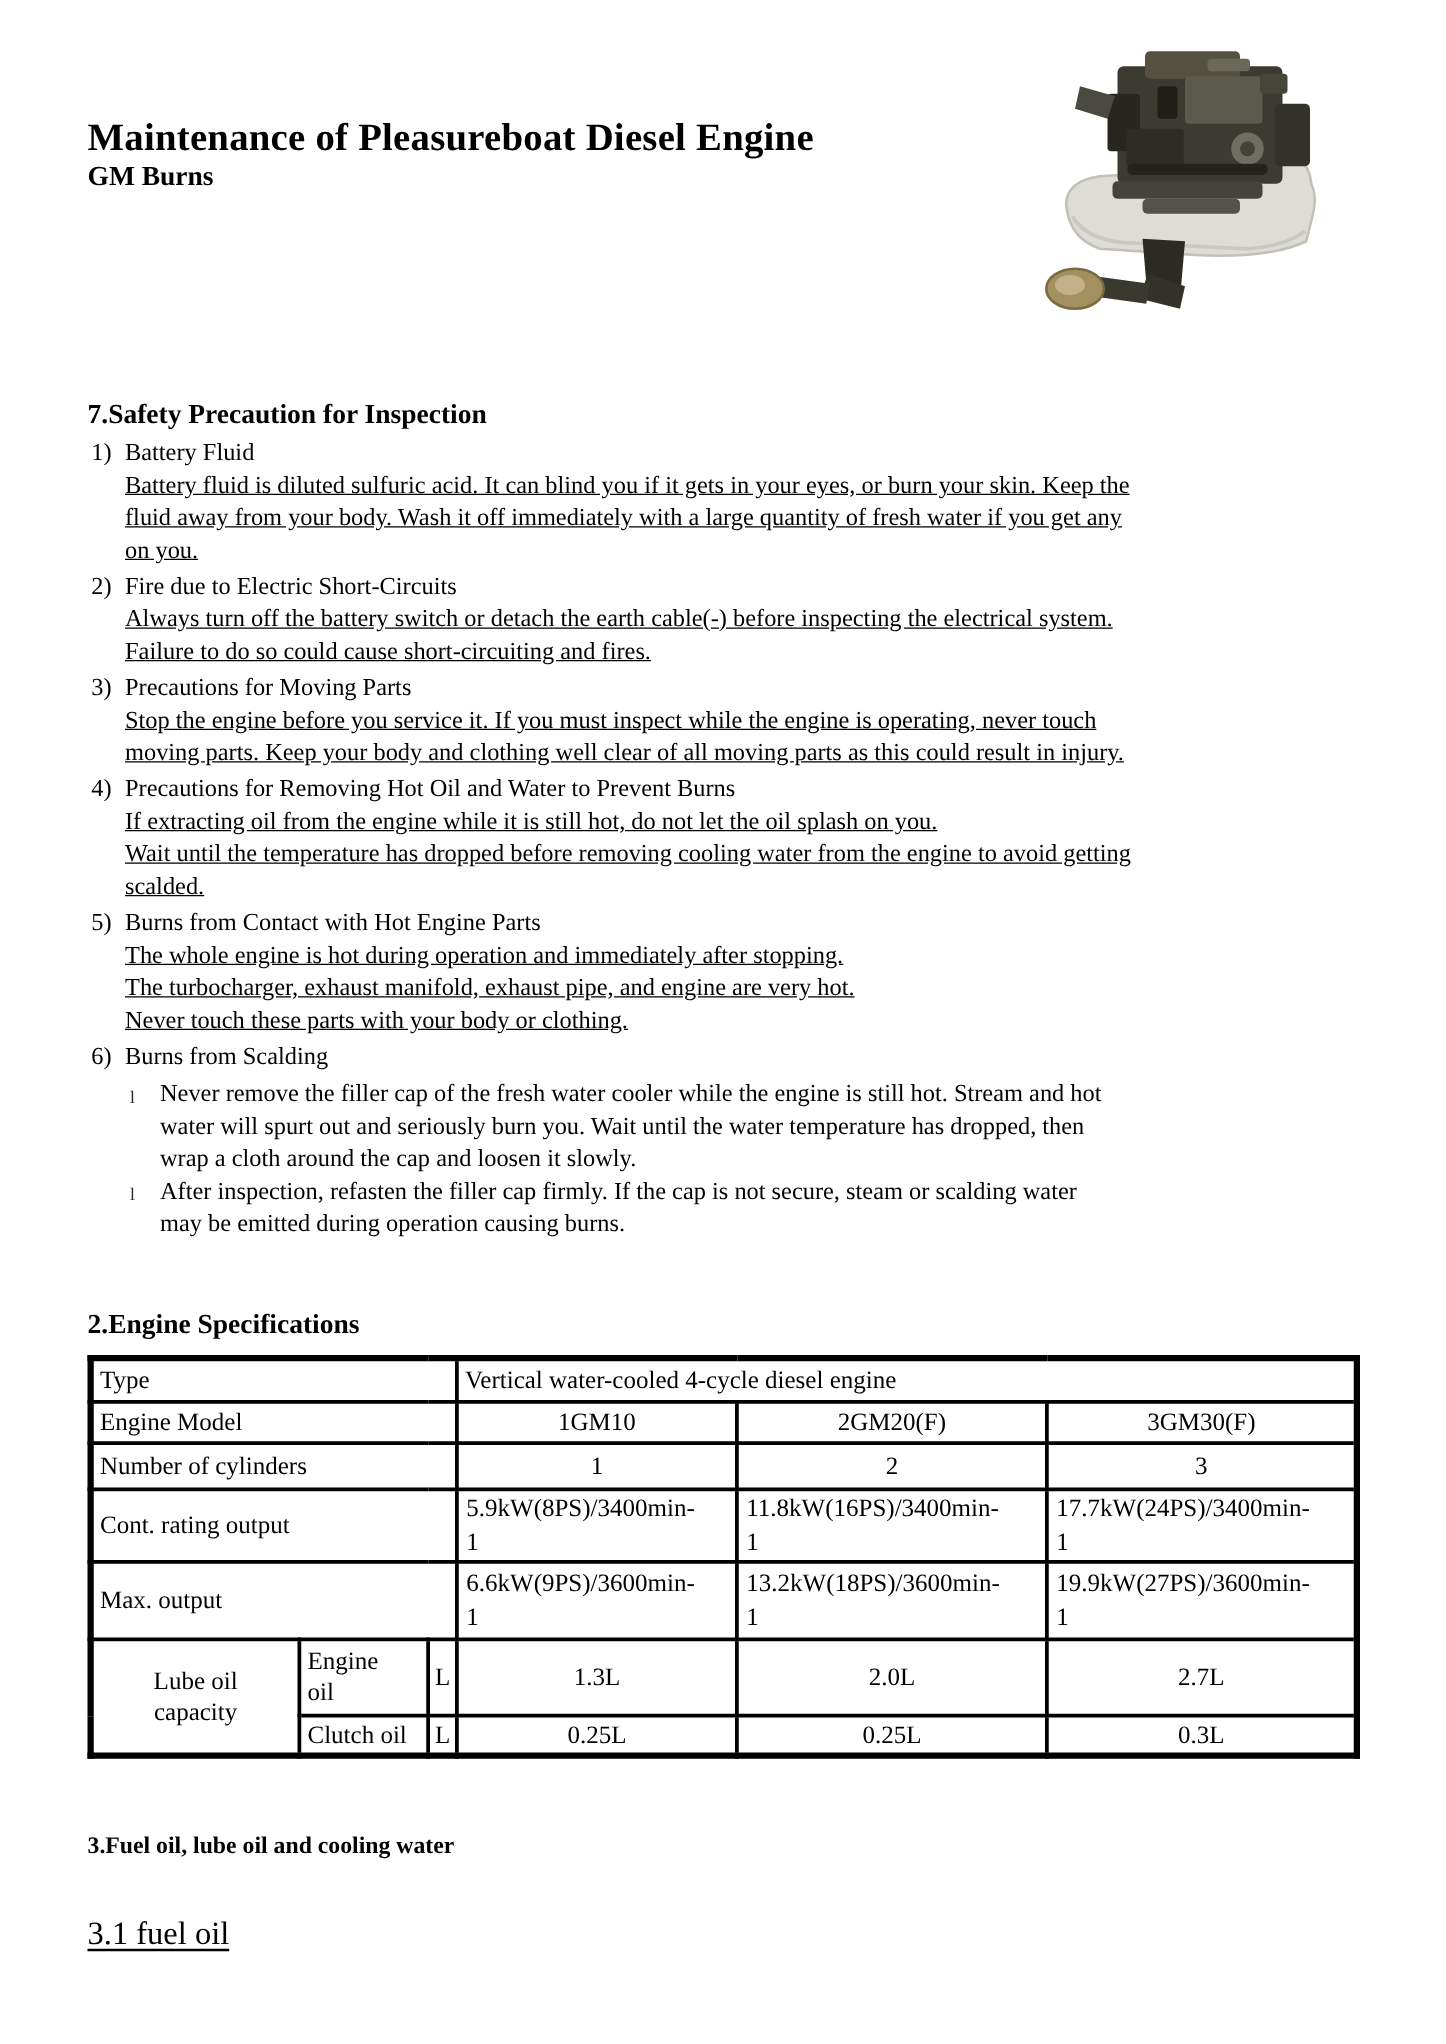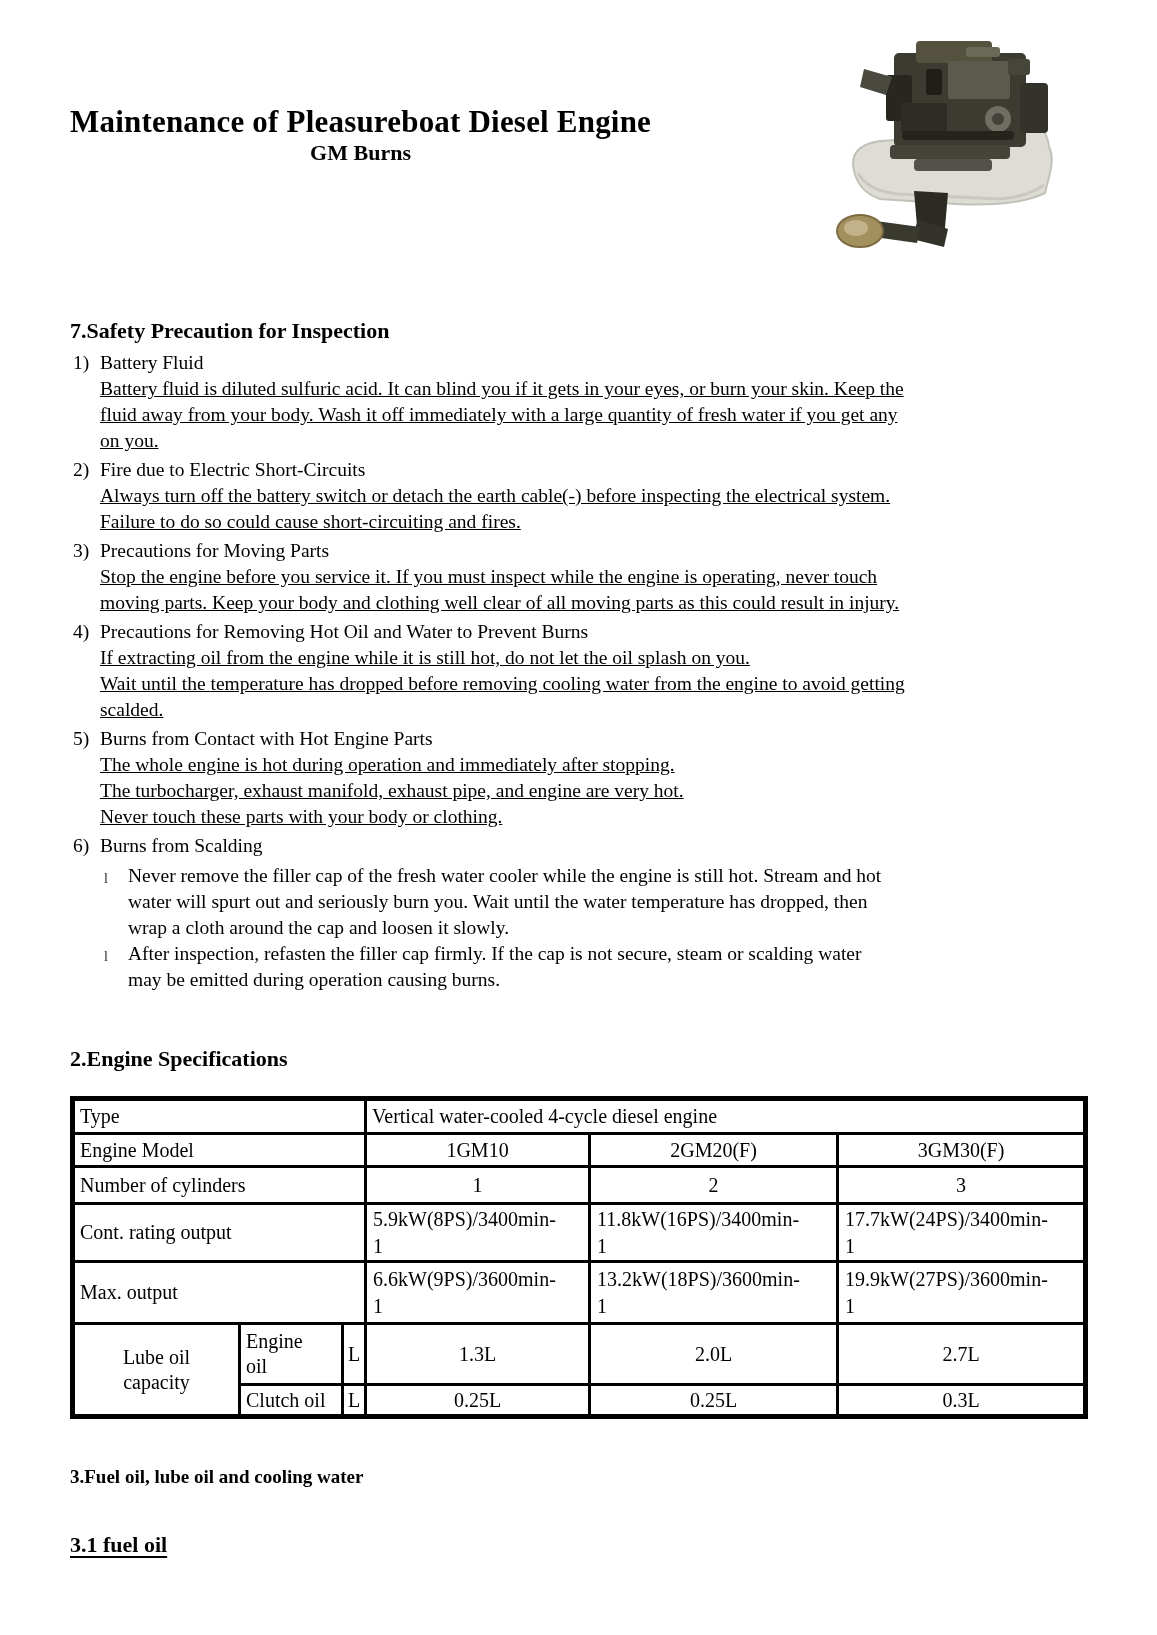--- a/index.html
+++ b/index.html
@@ -8,52 +8,52 @@
     position: relative;
     width: 1157px;
     height: 1635px;
     background: #ffffff;
     font-family: "Liberation Serif", "DejaVu Serif", serif;
     color: #000000;
     overflow: hidden;
   }
 
   
-  .title-block { position:absolute; left:70px; top:104px;text-align:center; }
+  .title-block { position:absolute; left:70px; top:92px; }
   .doc-title   { font-size:31px; font-weight:bold; line-height:1.15; margin:0; letter-spacing:0.2px; }
   .doc-subtitle{ font-size:22px; font-weight:bold; line-height:1.1; margin:1px 0 0 0; }
 
   
   .photo { position:absolute; left:798px; top:33px; width:272px; height:222px; }
 
   
   .sec1 { position:absolute; left:70px; top:318px; width:1010px; }
   .sec-heading { font-size:22px; font-weight:bold; line-height:26px; margin:0 0 6px 0; }
   .safety-item { position:relative; padding-left:30px; margin-top:3px;
                  font-size:19.5px; line-height:26px; }
   .item-num  { position:absolute; left:3px; top:0; }
   .item-body { white-space:pre-line;text-decoration:underline; }
   .bullet { position:relative; padding-left:58px; margin-top:0; }
   .bullet .bullet-marker { position:absolute; left:34px; top:3px; font-size:14px; color:#2a2a2a; }
   .bullet .bullet-text { white-space:pre-line; }
 
   
   .sec2 { position:absolute; left:70px; top:1046px; }
-  .spec-table { border-collapse:collapse; border:5px solid #000; margin-top:24px;
+  .spec-table { border-collapse:collapse; border:5px solid #000; margin-top:12px;
                 font-size:20px; table-layout:fixed; width:1013px; }
   .spec-table td { border:3px solid #000; padding:0 5px; vertical-align:middle;
                    overflow:hidden; }
   .spec-table td.lbl { text-align:left; }
   .spec-table td.ctr { text-align:center; padding:0 2px; }
   .spec-table td.wrapright { text-align:left; white-space:pre-line; line-height:27px; padding-right:7px; padding-left:6px; }
   .spec-table td.ml { white-space:pre-line; line-height:25px; }
 
   
   .sec3-heading  { position:absolute; left:70px; top:1466px; font-size:19px; font-weight:bold; margin:0; }
-  .sec31-heading { position:absolute; left:70px; top:1532px; font-size:22px; font-weight:bold; margin:0;
+  .sec31-heading { position:absolute; left:70px; top:1532px; font-size:26px; font-weight:normal; margin:0;
                    text-decoration:underline; text-decoration-thickness:2px; text-underline-offset:4px; }
 </style>
 </head>
 <body>
 
 <div class="page">
 
   <div class="title-block">
     <h1 class="doc-title">Maintenance of Pleasureboat Diesel Engine</h1>
     <h2 class="doc-subtitle">GM Burns</h2>

